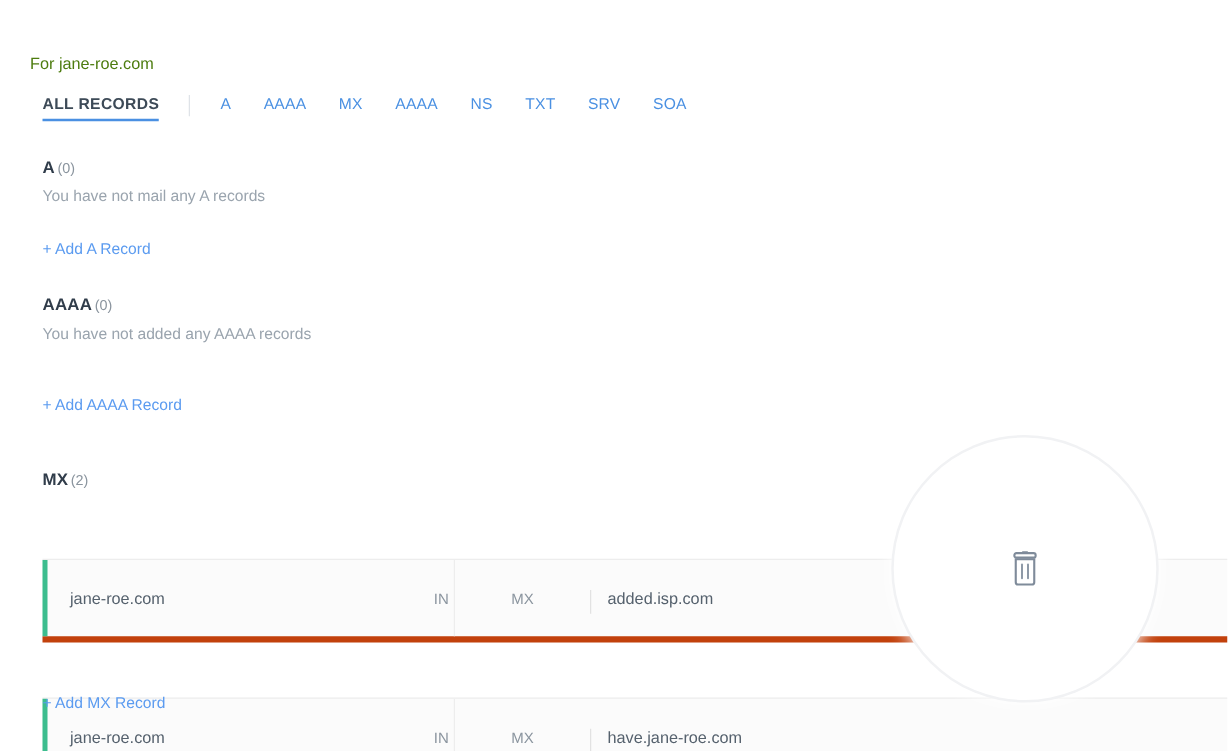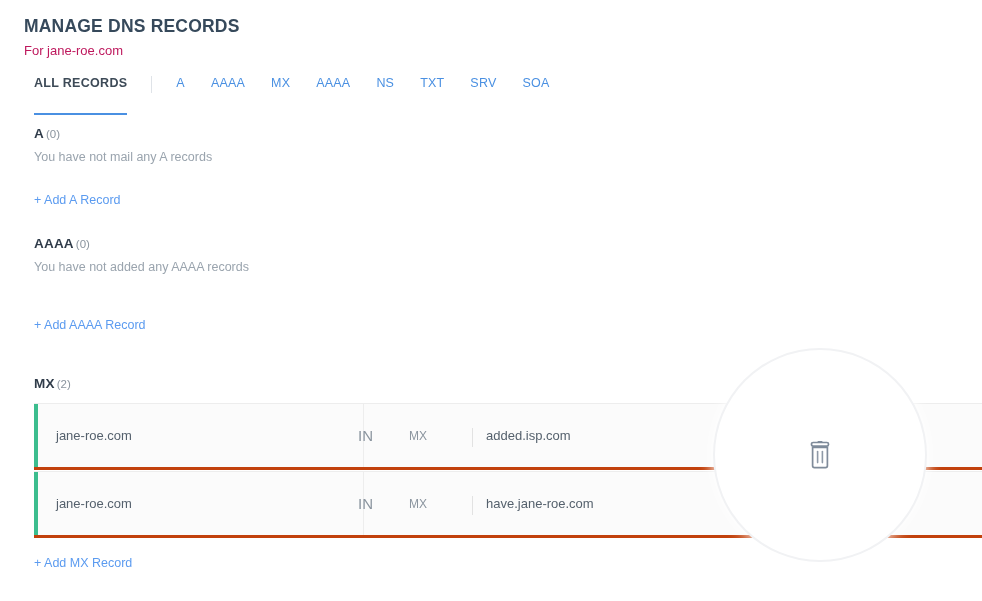--- a/index.html
+++ b/index.html
@@ -29,38 +29,38 @@
     font-size: 17.5px;
     font-weight: bold;
     letter-spacing: 0.2px;
     color: #36495b;
   }
   .page-subtitle {
     position: absolute;
     left: 24px;
     top: 43px;
     font-size: 13px;
-    color: #be185d;
+    color: #4d7c0f;
     font-weight: normal;
   }
 
   
   .tabbar {
     position: absolute;
     left: 34px;
     top: 76px;
     height: 26px;
     display: flex;
     align-items: flex-start;
   }
   .tab {
     font-size: 12.5px;
     color: #4a90e2;
     letter-spacing: 0.2px;
-    padding: 0 0 24px 0;
+    padding: 0 0 6px 0;
     margin-right: 26px;
     white-space: nowrap;
     cursor: pointer;
     position: relative;
     line-height: 15px;
   }
   .tab.active {
     color: #3d4a57;
     font-weight: bold;
     letter-spacing: 0.3px;
@@ -111,24 +111,25 @@
     white-space: nowrap;
   }
 
   
   .rows { position: absolute; left: 34px; right: 0; }
   .record-row {
     position: relative;
     height: 67px;
     background: #fbfbfb;
     border-top: 1px solid #ededed;
-    border-bottom: 3px solid #c2410c;
+    border-bottom: 5px solid #c2410c;
     display: flex;
     align-items: center;
     margin-bottom: 1px;
+    margin-top: 44px;
   }
   .record-row .accent {
     position: absolute;
     left: 0;
     top: 0;
     bottom: 0;
     width: 4px;
     background: #3cbd8e;
   }
   .cell-name {
@@ -140,22 +141,22 @@
   .col-sep-full {
     position: absolute;
     left: 329px;
     top: 0;
     bottom: 0;
     width: 1px;
     background: #ededed;
   }
   .cell-class {
     position: absolute;
-    left: 324px;
-    font-size: 15px;
+    left: 313px;
+    font-size: 12px;
     color: #8b959f;
   }
   .cell-type {
     position: absolute;
     left: 375px;
     font-size: 12px;
     color: #8b959f;
   }
   .col-sep-short {
     position: absolute;
@@ -186,21 +187,20 @@
     align-items: center;
     justify-content: center;
   }
   .trash-icon { display: block; }
 </style>
 </head>
 <body>
 
 <div class="page">
 
-  <div class="page-title">MANAGE DNS RECORDS</div>
   <div class="page-subtitle">For jane-roe.com</div>
 
   <div class="tabbar">
     <div class="tab active">ALL RECORDS</div>
     <div class="tab-divider"></div>
     <div class="tab">A</div>
     <div class="tab">AAAA</div>
     <div class="tab">MX</div>
     <div class="tab">AAAA</div>
     <div class="tab">NS</div>

